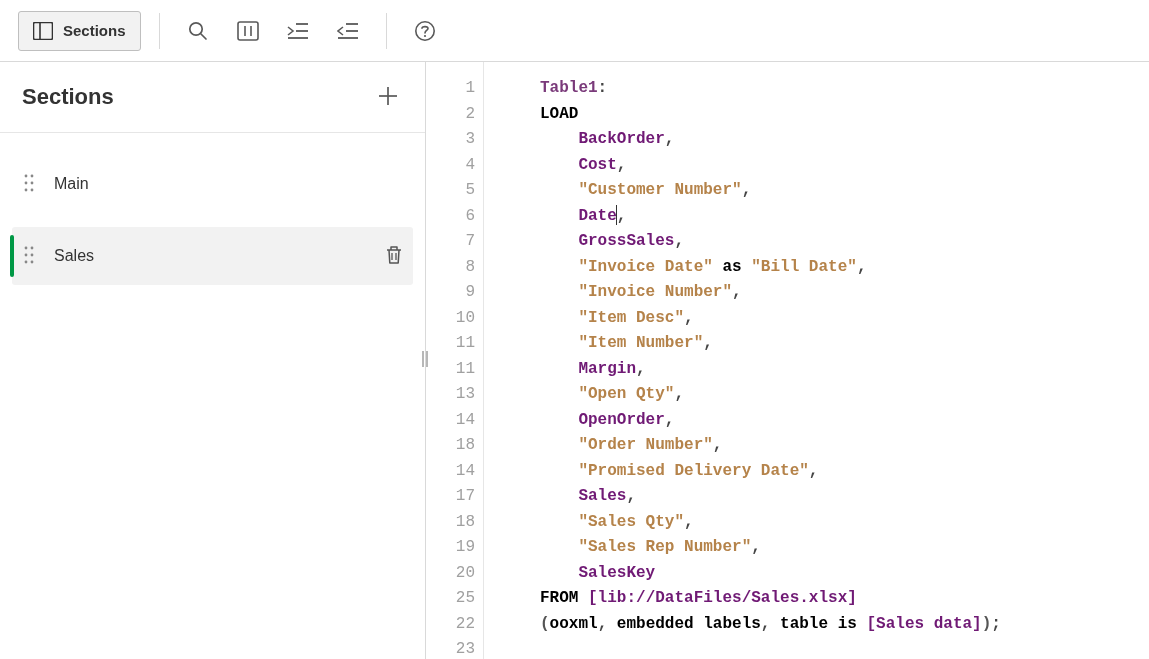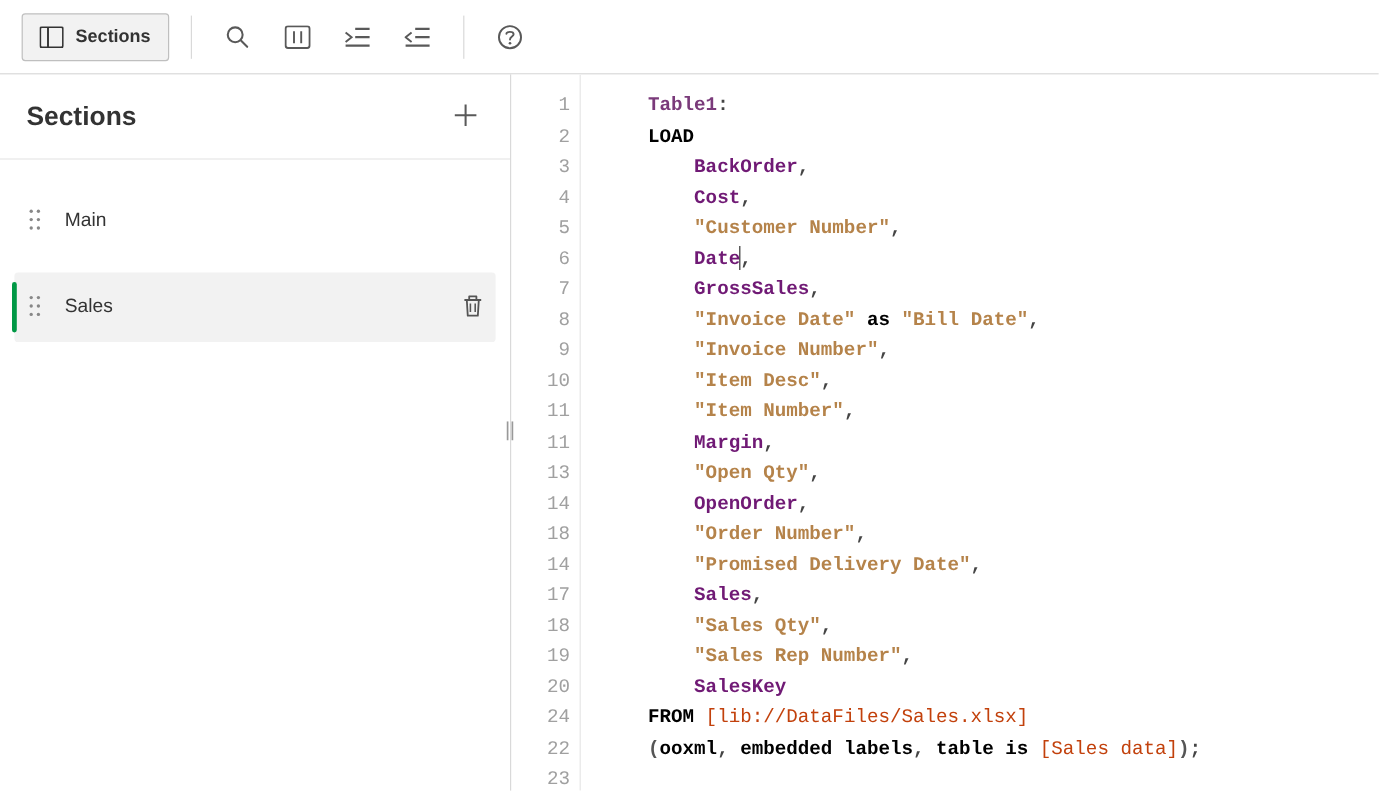--- a/index.html
+++ b/index.html
@@ -159,21 +159,21 @@
     padding: 14px 0 0 16px;
     white-space: pre;
     position: relative;
   }
   .code .line { height: 25.5px; margin-left: 40px; }
 
   .tok-tablename { color: #7a3a7a; font-weight: bold; }
   .tok-keyword { color: #000000; font-weight: bold; }
   .tok-field { color: #701a75; font-weight: bold; }
   .tok-string { color: #b5834a; font-weight: bold; }
-  .tok-bracket { color: #c2410c; font-weight: normal; text-align: right; }
+  .tok-bracket { color: #701a75; font-weight: bold; text-align: right; }
   .tok-symbol { color: #555; font-weight: bold; }
   .tok-punct { color: #444; font-weight: bold; }
 
   .cursor-mark {
     border-right: 1.5px solid #333;
     margin-left: -1px;
     height: 20px;
     display: inline-block;
     vertical-align: middle;
   }
@@ -318,20 +318,20 @@
         <div>11</div>
         <div>11</div>
         <div>13</div>
         <div>14</div>
         <div>18</div>
         <div>14</div>
         <div>17</div>
         <div>18</div>
         <div>19</div>
         <div>20</div>
-        <div>24</div>
+        <div>25</div>
         <div>22</div>
         <div>23</div>
       </div>
     <div class="code" id="code"><div class="line"><span class="tok-tablename">Table1</span><span class="tok-punct">:</span></div><div class="line"><span class="tok-keyword">LOAD</span></div><div class="line"><span>    </span><span class="tok-field">BackOrder</span><span class="tok-punct">,</span></div><div class="line"><span>    </span><span class="tok-field">Cost</span><span class="tok-punct">,</span></div><div class="line"><span>    </span><span class="tok-string">"Customer Number"</span><span class="tok-punct">,</span></div><div class="line"><span>    </span><span class="tok-field">Date</span><span class="cursor-mark"></span><span class="tok-punct">,</span></div><div class="line"><span>    </span><span class="tok-field">GrossSales</span><span class="tok-punct">,</span></div><div class="line"><span>    </span><span class="tok-string">"Invoice Date"</span><span> </span><span class="tok-keyword">as</span><span> </span><span class="tok-string">"Bill Date"</span><span class="tok-punct">,</span></div><div class="line"><span>    </span><span class="tok-string">"Invoice Number"</span><span class="tok-punct">,</span></div><div class="line"><span>    </span><span class="tok-string">"Item Desc"</span><span class="tok-punct">,</span></div><div class="line"><span>    </span><span class="tok-string">"Item Number"</span><span class="tok-punct">,</span></div><div class="line"><span>    </span><span class="tok-field">Margin</span><span class="tok-punct">,</span></div><div class="line"><span>    </span><span class="tok-string">"Open Qty"</span><span class="tok-punct">,</span></div><div class="line"><span>    </span><span class="tok-field">OpenOrder</span><span class="tok-punct">,</span></div><div class="line"><span>    </span><span class="tok-string">"Order Number"</span><span class="tok-punct">,</span></div><div class="line"><span>    </span><span class="tok-string">"Promised Delivery Date"</span><span class="tok-punct">,</span></div><div class="line"><span>    </span><span class="tok-field">Sales</span><span class="tok-punct">,</span></div><div class="line"><span>    </span><span class="tok-string">"Sales Qty"</span><span class="tok-punct">,</span></div><div class="line"><span>    </span><span class="tok-string">"Sales Rep Number"</span><span class="tok-punct">,</span></div><div class="line"><span>    </span><span class="tok-field">SalesKey</span></div><div class="line"><span class="tok-keyword">FROM</span><span> </span><span class="tok-bracket">[lib://DataFiles/Sales.xlsx]</span></div><div class="line"><span class="tok-symbol">(</span><span class="tok-keyword">ooxml</span><span class="tok-punct">, </span><span class="tok-keyword">embedded labels</span><span class="tok-punct">, </span><span class="tok-keyword">table is</span><span> </span><span class="tok-bracket">[Sales data]</span><span class="tok-symbol">)</span><span class="tok-punct">;</span></div><div class="line"></div></div>
   </div>
 
 </div>
 
 </body></html>

